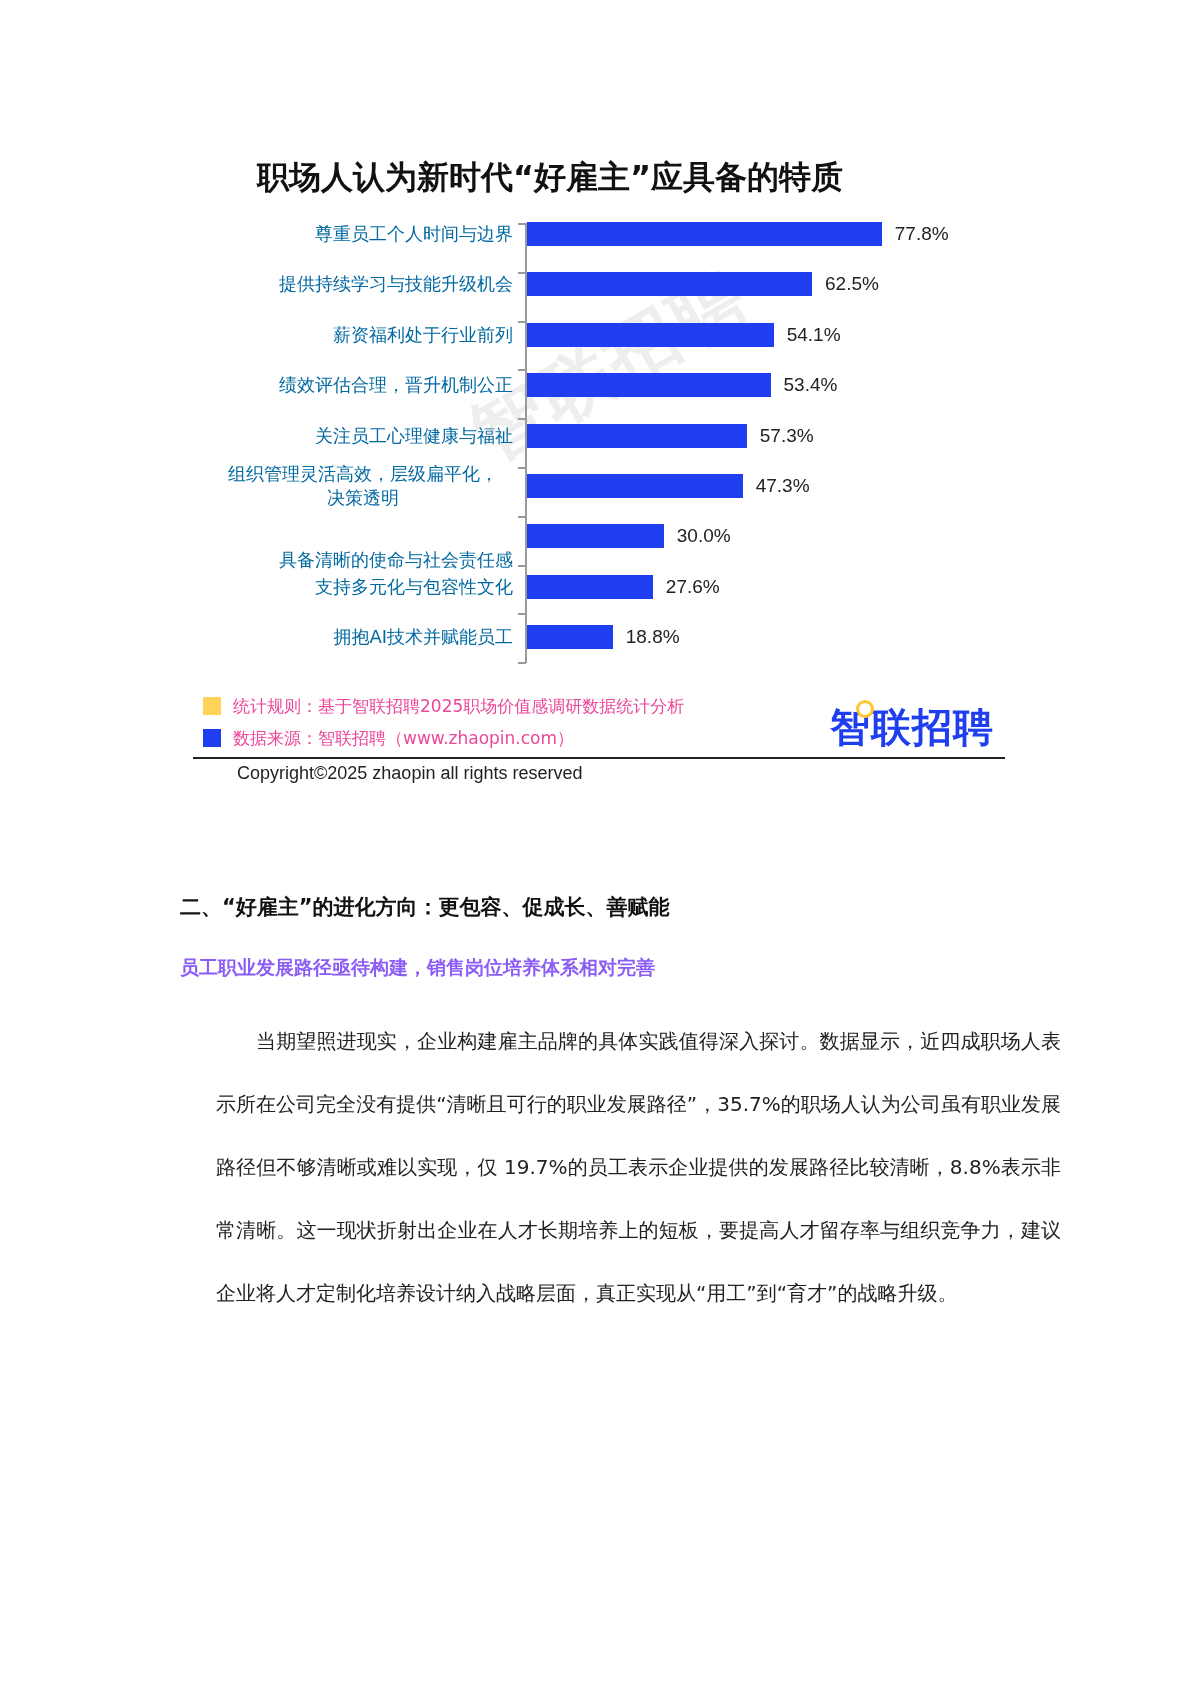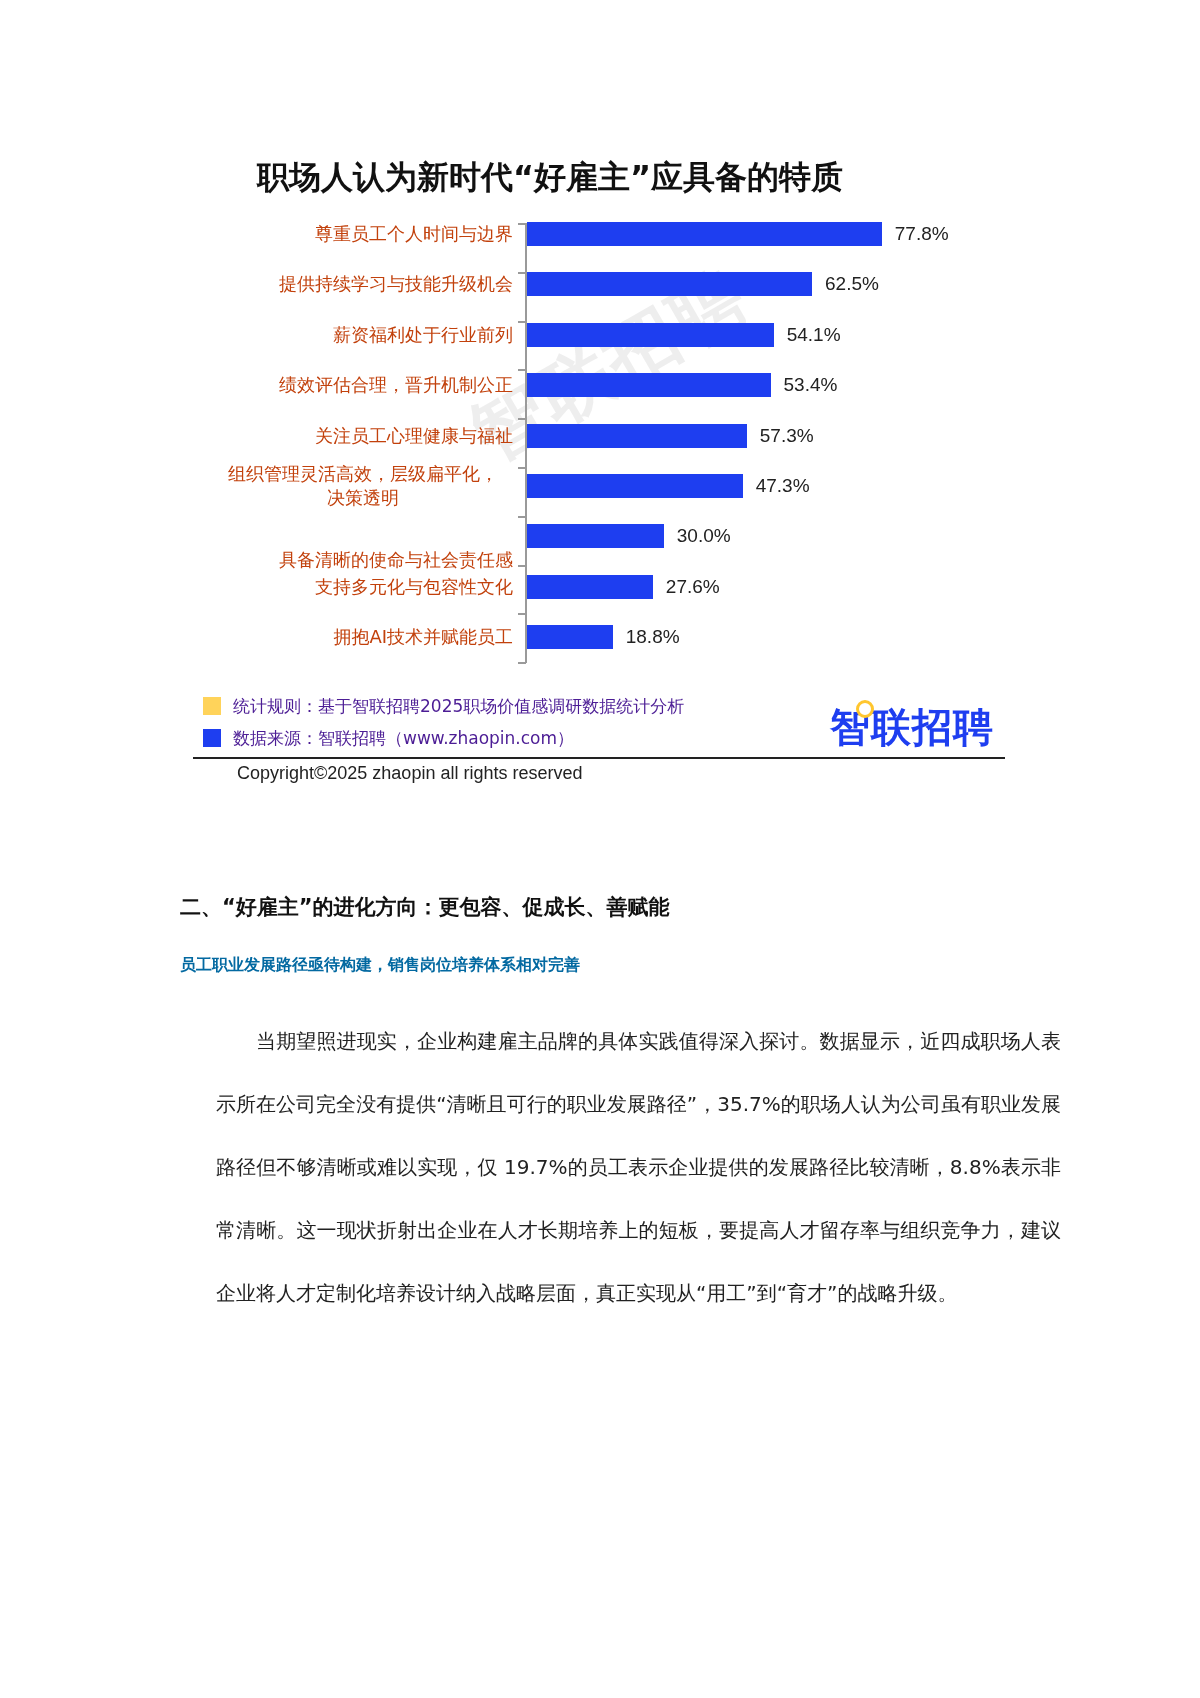--- a/index.html
+++ b/index.html
@@ -8,44 +8,44 @@
 
   .chart-title { position: absolute; left: 0; width: 1100px; top: 156px; text-align: center;
                  font-size: 32px; font-weight: bold; color: #111; letter-spacing: 0px; }
 
   .plot { position: absolute; left: 0; top: 0; width: 1200px; height: 680px; }
   .axis-line { position: absolute; left: 525px; top: 223px; width: 2px; height: 440px; background: #9a9a9a; }
   .tick { position: absolute; left: 518px; width: 8px; height: 2px; background: #9a9a9a; }
 
   .row { position: absolute; left: 0; width: 1200px; height: 50px; }
   .row-label { position: absolute; right: 687px; width: 330px; text-align: right;
-               font-size: 18px; color: #c2410c; line-height: 24px; top: 50%; transform: translateY(-50%); }
+               font-size: 18px; color: #0369a1; line-height: 24px; top: 50%; transform: translateY(-50%); }
   .bar { position: absolute; left: 527px; height: 24px; top: 13px; background: #1E3EF0; }
   .bar-value { position: absolute; top: 13px; height: 24px; line-height: 24px; font-size: 19px; color: #222;
                font-family: "Liberation Sans", sans-serif; }
 
   .watermark { position: absolute; left: 455px; top: 400px; font-size: 72px; font-weight: bold;
                color: rgba(160,160,160,0.18); transform: rotate(-30deg); transform-origin: left top;
                letter-spacing: 4px; pointer-events: none; white-space: nowrap; }
 
   .legend { position: absolute; left: 203px; top: 690px; }
   .legend-item { position: relative; height: 32px; display: flex; align-items: center; }
   .legend-swatch { width: 18px; height: 18px; margin-right: 12px; }
-  .legend-text { font-size: 17px; color: #4c1d95; }
+  .legend-text { font-size: 17px; color: #ec4899; }
 
   .brand-logo { position: absolute; left: 830px; top: 700px; font-size: 40px; font-weight: bold; color: #1E3EF0;
                 letter-spacing: 1px; }
   .brand-dot { position: absolute; left: 856px; top: 700px; width: 12px; height: 12px; border-radius: 50%;
                border: 3px solid #FFC62E; background: #fff; }
   .rule { position: absolute; left: 193px; top: 757px; width: 812px; height: 2px; background: #222; }
   .copyright { position: absolute; left: 237px; top: 763px; font-size: 18px; color: #222;
                font-family: "Liberation Sans", sans-serif; }
 
   .section-heading { position: absolute; left: 180px; top: 893px; font-size: 21px; font-weight: bold; color: #111; }
-  .sub-heading { position: absolute; left: 180px; top: 955px; font-size: 16px; font-weight: bold; color: #0369a1; }
+  .sub-heading { position: absolute; left: 180px; top: 955px; font-size: 19px; font-weight: bold; color: #8b5cf6; }
   .body-text { position: absolute; left: 180px; top: 1010px; width: 845px; font-size: 20px; line-height: 63px;
                color: #222; text-align: justify; text-indent: 40px; margin-left: 36px; }
 </style>
 </head>
 <body>
 
 <div class="chart-title">职场人认为新时代“好雇主”应具备的特质</div>
 
 <div class="plot">
   <div class="watermark">智联招聘</div>

